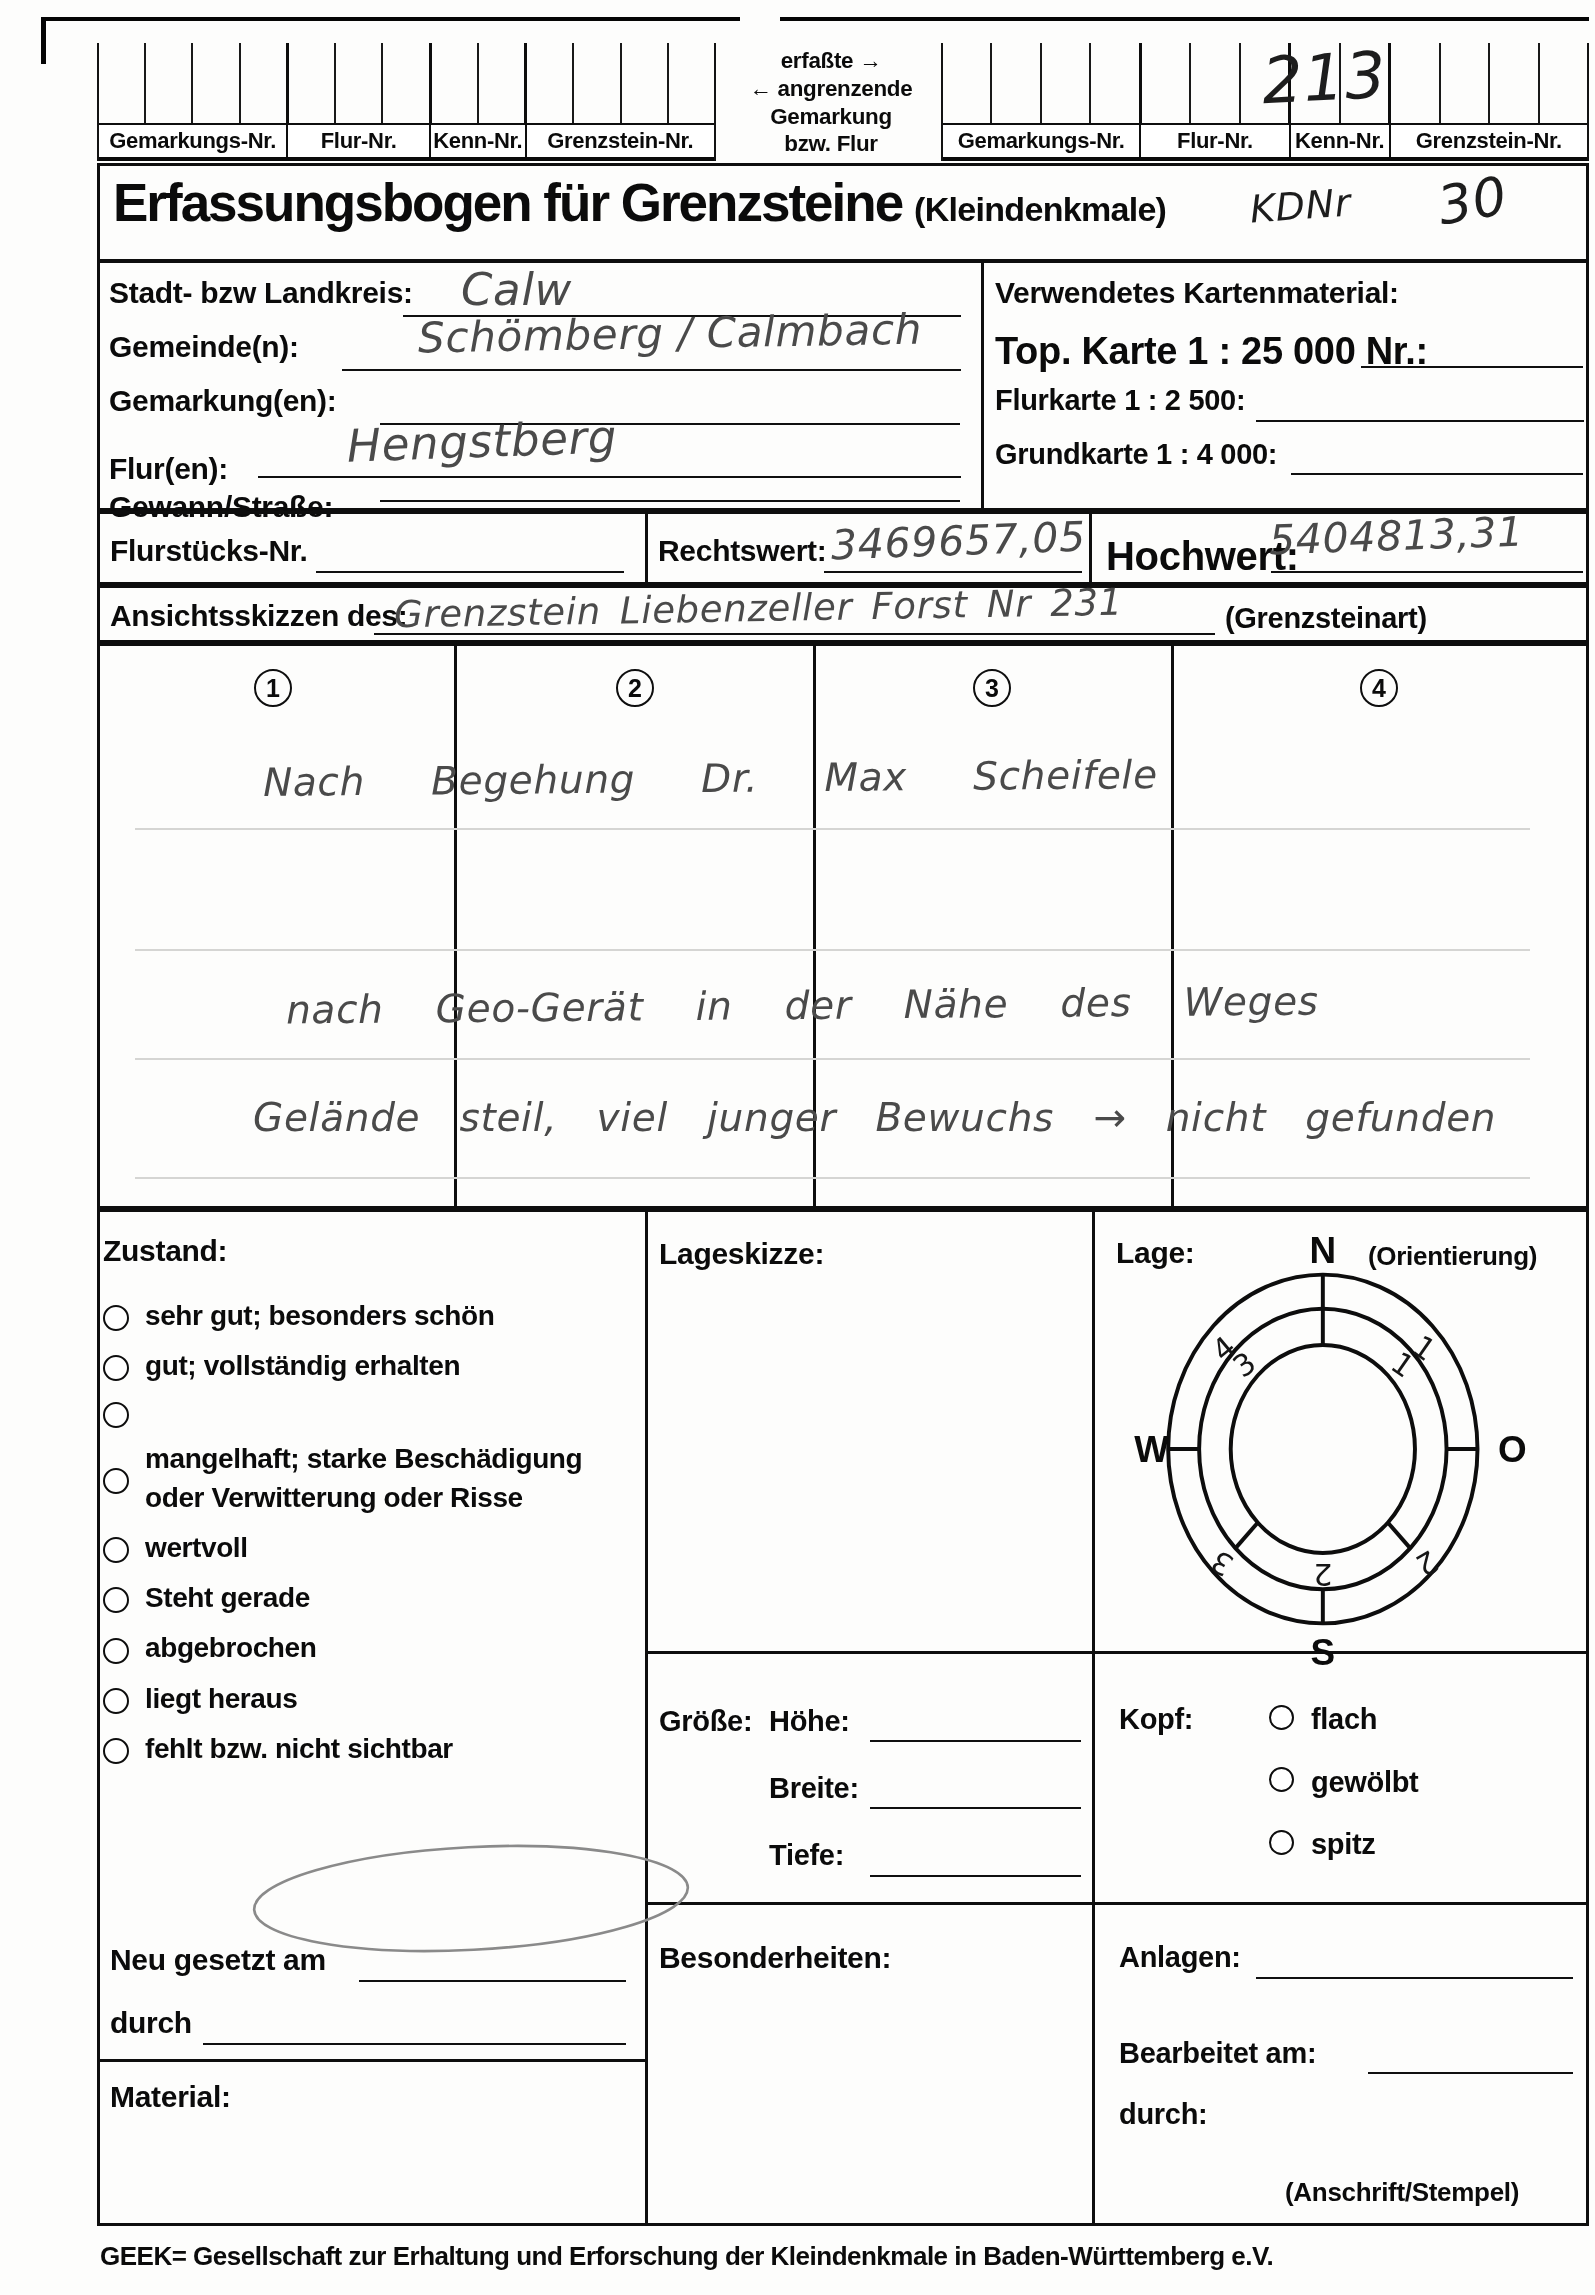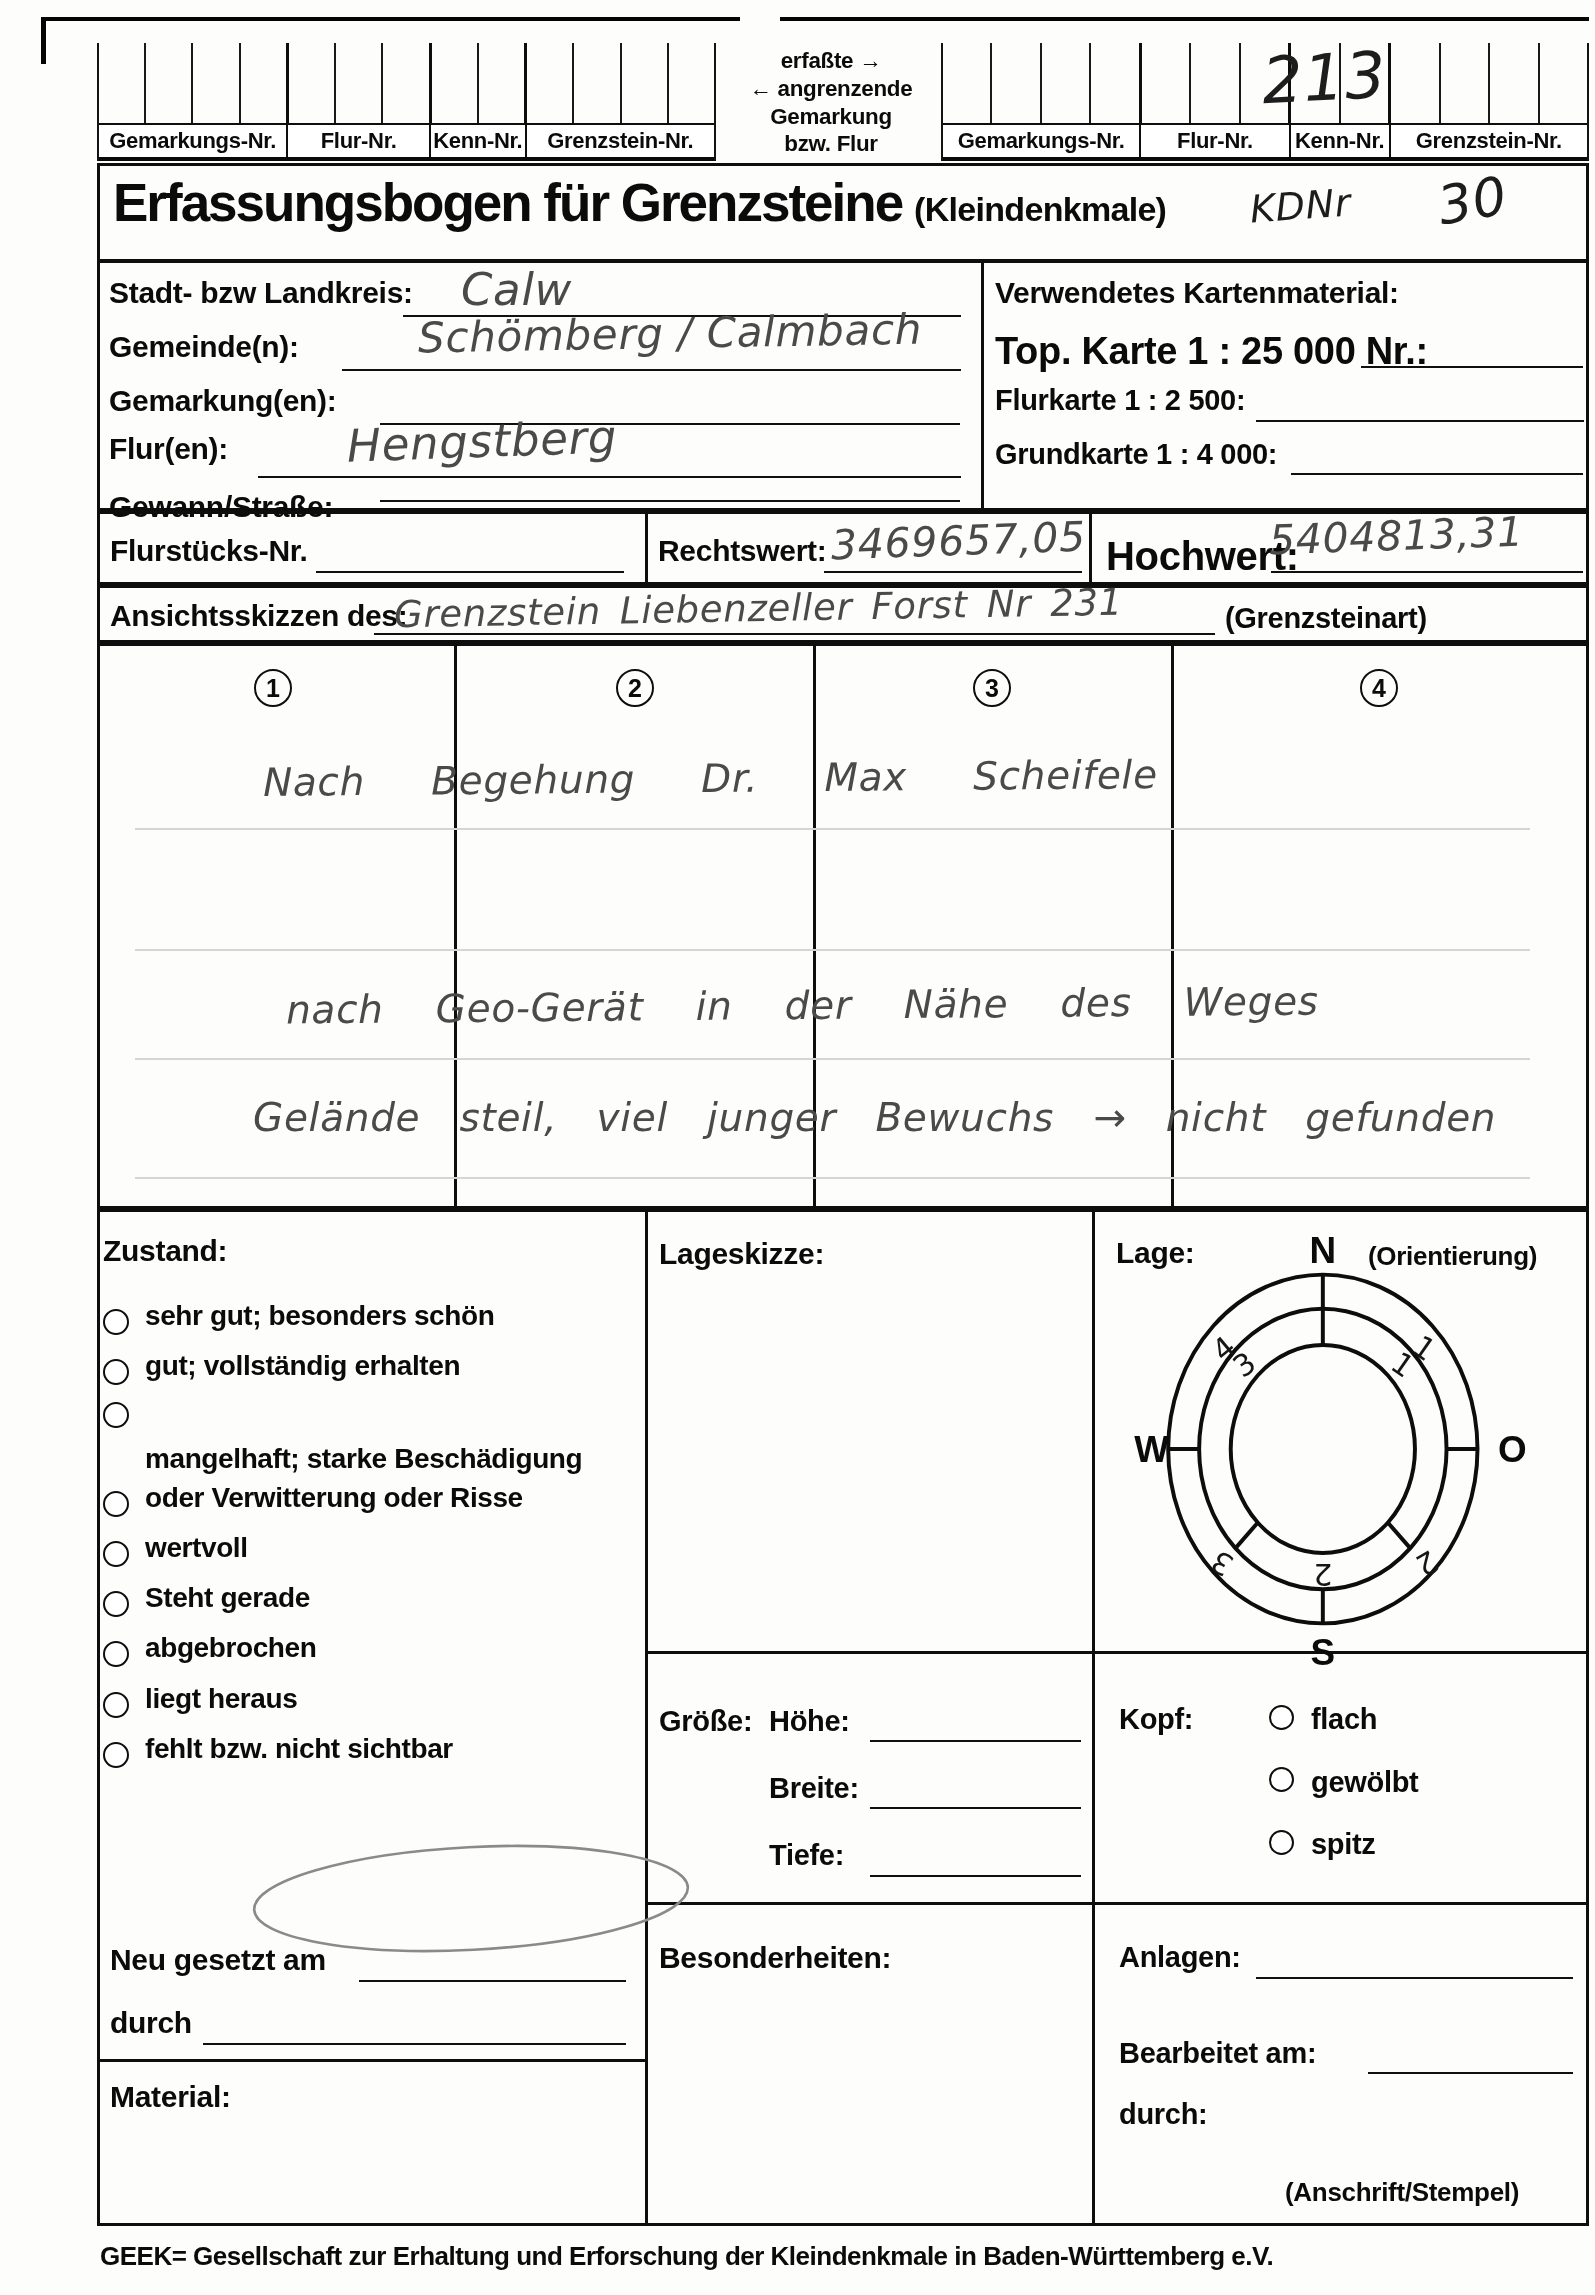--- a/index.html
+++ b/index.html
@@ -27,21 +27,21 @@
   .hlabels>div:last-child{border-right:none}
   .centernote{position:absolute;text-align:center;font-weight:700;font-size:22.4px;line-height:1.24;letter-spacing:-0.3px}
   .title-main{font-weight:700;font-size:53px;letter-spacing:-2px;white-space:nowrap}
   .title-sub{font-weight:700;font-size:34px;letter-spacing:-0.7px;margin-left:12px;white-space:nowrap}
   .circnum{position:absolute;width:38px;height:38px;border:2.6px solid #0e0e0e;border-radius:50%;
            display:flex;align-items:center;justify-content:center;font-size:25px;font-weight:700}
   .note{position:absolute;font-family:"DejaVu Sans",sans-serif;font-style:italic;color:#4a4a4a;
         font-size:39px;white-space:nowrap;letter-spacing:0.7px}
   .zlist{position:absolute;left:103px;top:1232px;width:550px}
   .zhead{font-weight:700;font-size:30px;line-height:38px;letter-spacing:-0.3px}
-  .zitem{display:flex;align-items:flex-end;margin-top:11.2px}
+  .zitem{display:flex;align-items:center;margin-top:11.2px}
   .zitem.first{margin-top:26px}
   .zring{flex:0 0 auto;width:26px;height:26px;border:2.6px solid #0d0d0d;border-radius:50%;margin-right:16px;margin-top:5.3px;background:#fff}
   .ztext{font-weight:700;font-size:28px;line-height:39px;letter-spacing:-0.4px;white-space:pre-line}
   .radio{position:absolute;width:25px;height:25px;border:2.6px solid #0d0d0d;border-radius:50%;background:#fff}
   svg text{font-family:"Liberation Sans",sans-serif}
   svg .compass-digit{font-family:"DejaVu Sans",sans-serif;font-size:46px;fill:#161616}
   svg .compass-letter{font-weight:700;font-size:56px;fill:#0b0b0b}
 </style>
 </head>
 <body>
@@ -123,21 +123,21 @@
   <div class="ul" style="left:403px;top:315px;width:558px"></div>
   <div class="hw" style="left:461px;top:263px;font-size:45px">Calw</div>
 
   <div class="lbl" style="left:109px;top:330px;font-size:30px">Gemeinde(n):</div>
   <div class="ul" style="left:342px;top:369px;width:619px"></div>
   <div class="hw" style="left:418px;top:309px;font-size:42px;transform:rotate(-1deg)">Schömberg / Calmbach</div>
 
   <div class="lbl" style="left:109px;top:384px;font-size:30px">Gemarkung(en):</div>
   <div class="ul" style="left:380px;top:423px;width:580px"></div>
 
-  <div class="lbl" style="left:109px;top:432px;font-size:30px">Flur(en):</div>
+  <div class="lbl" style="left:109px;top:452px;font-size:30px">Flur(en):</div>
   <div class="ul" style="left:258px;top:476px;width:703px"></div>
   <div class="hw" style="left:347px;top:415px;font-size:45px;transform:rotate(-2deg)">Hengstberg</div>
 
   <div class="lbl" style="left:109px;top:490px;font-size:30px">Gewann/Straße:</div>
   <div class="ul" style="left:380px;top:500px;width:580px"></div>
 
   <div class="lbl" style="left:995px;top:276px;font-size:30px">Verwendetes Kartenmaterial:</div>
   <div class="lbl" style="left:995px;top:330px;font-size:38px">Top. Karte 1 : 25 000 Nr.:</div>
   <div class="ul" style="left:1361px;top:366px;width:222px"></div>
   <div class="lbl" style="left:995px;top:384px;font-size:29px">Flurkarte 1 : 2 500:</div>

